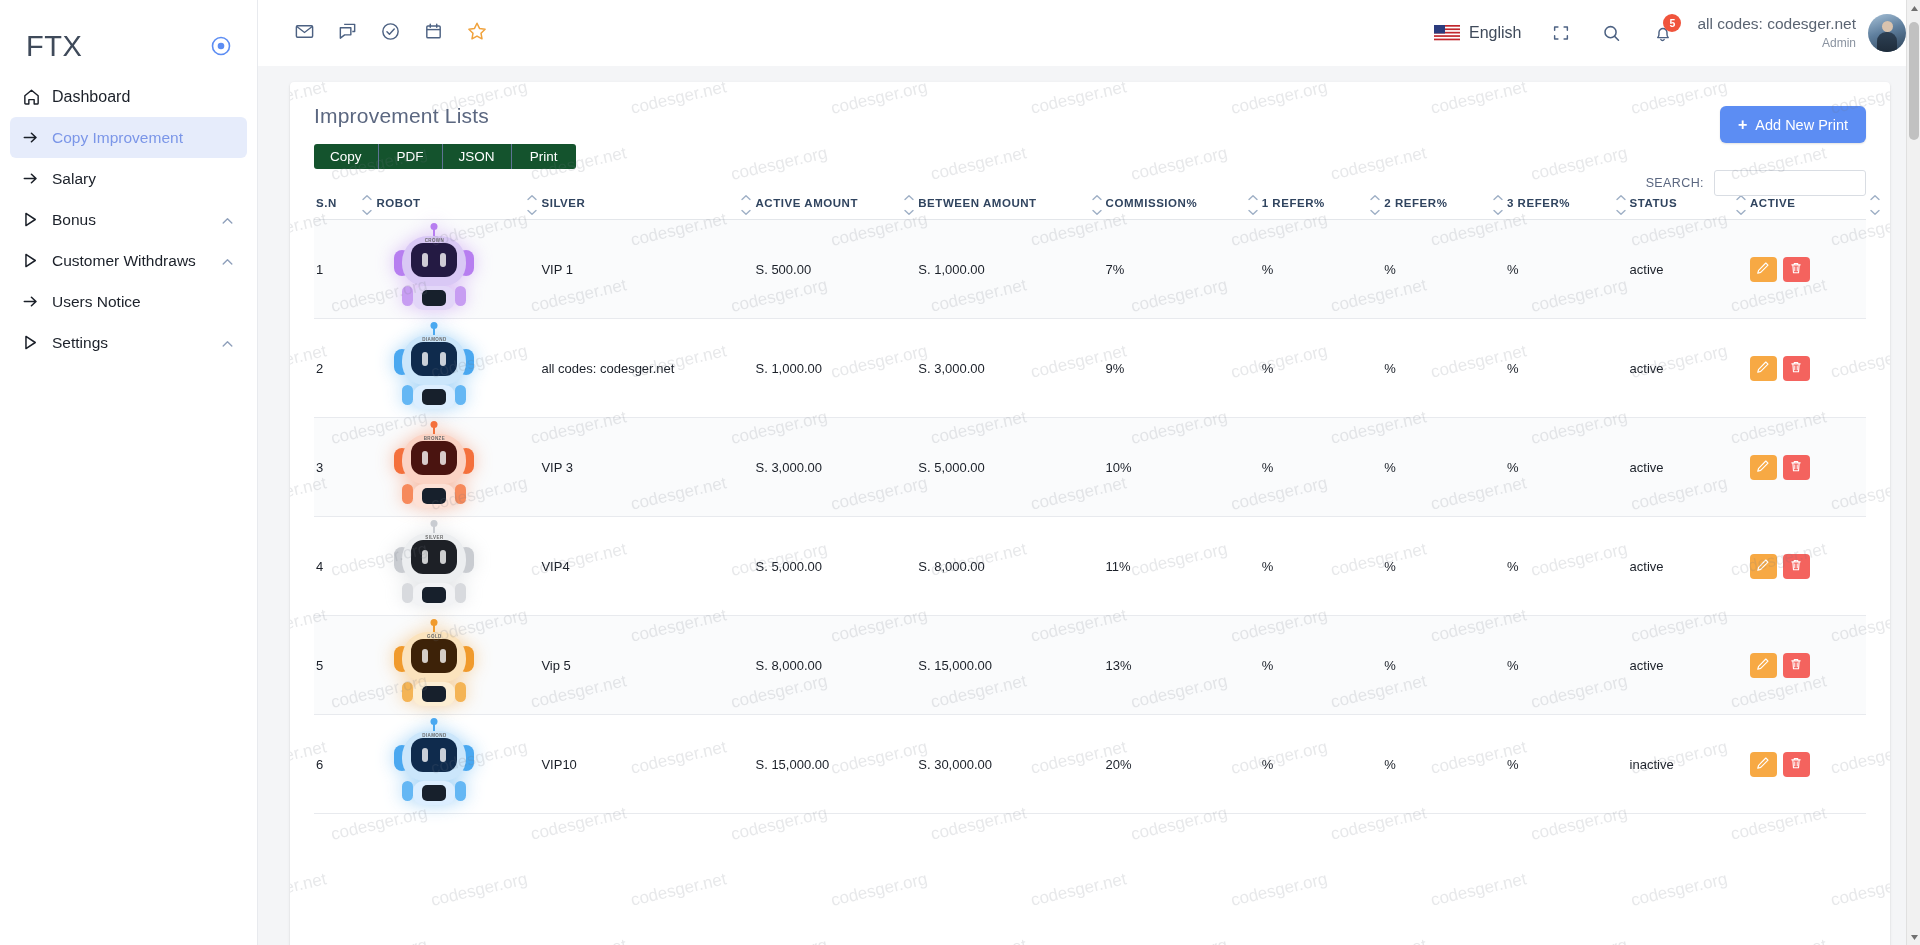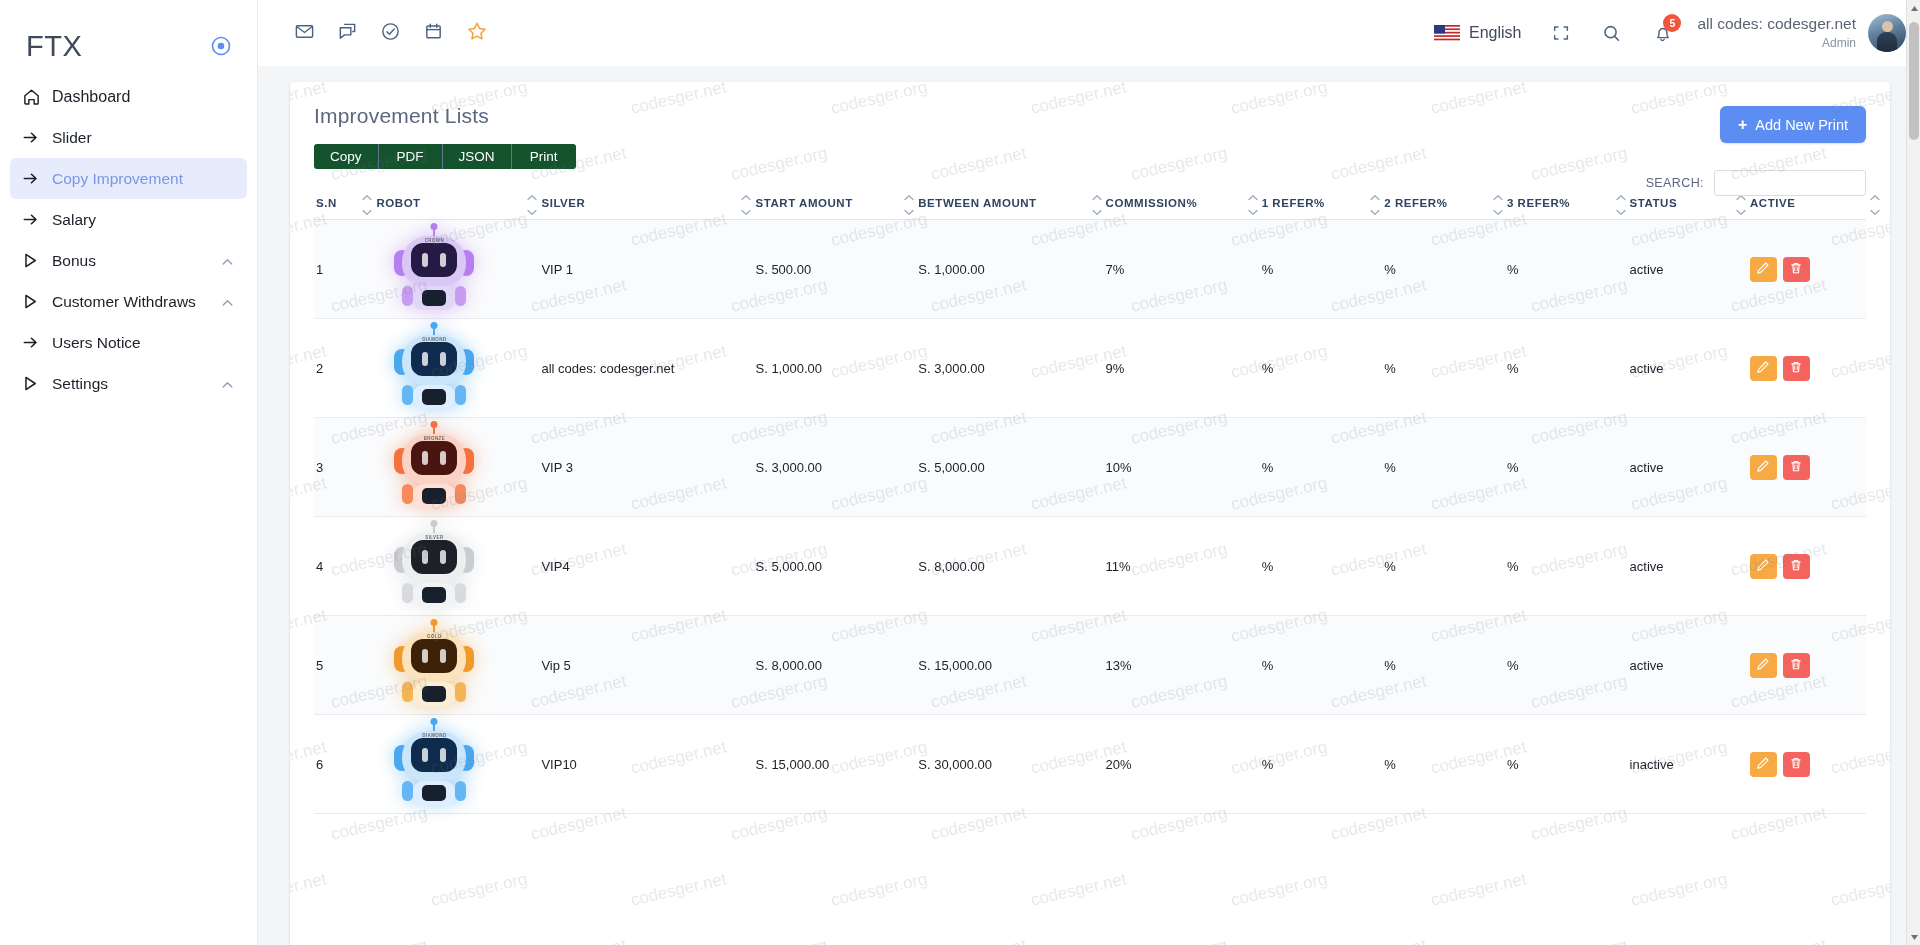--- a/index.html
+++ b/index.html
@@ -256,28 +256,20 @@
     <span class="nav-ico">
       <svg width="19" height="19" viewBox="0 0 20 20">
           <path d="M3 9.2 10 3.4l7 5.8V17a.9.9 0 0 1-.9.9h-3.3v-4.6H7.2v4.6H3.9A.9.9 0 0 1 3 17z" fill="none" stroke="#1b2029" stroke-width="1.5" stroke-linejoin="round"></path>
         </svg>
     </span>
     <span class="nav-lbl">Dashboard</span>
   </div>
 
 
   <div id="nav-list">
-      <div class="nav-item">
-        <span class="nav-ico">
-          <svg width="17" height="17" viewBox="0 0 18 18">
-            <path d="M2.5 9h12M10 4.5 14.8 9 10 13.5" fill="none" stroke="#1b2029" stroke-width="1.7" stroke-linecap="round" stroke-linejoin="round"></path>
-          </svg>
-        </span>
-        <span class="nav-lbl">Slider</span>
-      </div>
       <div class="nav-item active">
         <span class="nav-ico">
           <svg width="17" height="17" viewBox="0 0 18 18">
             <path d="M2.5 9h12M10 4.5 14.8 9 10 13.5" fill="none" stroke="#1b2029" stroke-width="1.7" stroke-linecap="round" stroke-linejoin="round"></path>
           </svg>
         </span>
         <span class="nav-lbl">Copy Improvement</span>
       </div>
       <div class="nav-item">
         <span class="nav-ico">
@@ -589,21 +581,21 @@
                     <path d="M1 1 5 4.8 9 1" fill="none" stroke="#9fb0c6" stroke-width="1.4" stroke-linecap="round" stroke-linejoin="round"></path>
                   </svg>
                 </span><span>SILVER</span></th>
               <th><span class="sortwrap">
                   <svg width="10" height="6" viewBox="0 0 10 6">
                     <path d="M1 5 5 1.2 9 5" fill="none" stroke="#9fb0c6" stroke-width="1.4" stroke-linecap="round" stroke-linejoin="round"></path>
                   </svg>
                   <svg width="10" height="6" viewBox="0 0 10 6">
                     <path d="M1 1 5 4.8 9 1" fill="none" stroke="#9fb0c6" stroke-width="1.4" stroke-linecap="round" stroke-linejoin="round"></path>
                   </svg>
-                </span><span>START AMOUNT</span></th>
+                </span><span>ACTIVE AMOUNT</span></th>
               <th><span class="sortwrap">
                   <svg width="10" height="6" viewBox="0 0 10 6">
                     <path d="M1 5 5 1.2 9 5" fill="none" stroke="#9fb0c6" stroke-width="1.4" stroke-linecap="round" stroke-linejoin="round"></path>
                   </svg>
                   <svg width="10" height="6" viewBox="0 0 10 6">
                     <path d="M1 1 5 4.8 9 1" fill="none" stroke="#9fb0c6" stroke-width="1.4" stroke-linecap="round" stroke-linejoin="round"></path>
                   </svg>
                 </span><span>BETWEEN AMOUNT</span></th>
               <th><span class="sortwrap">
                   <svg width="10" height="6" viewBox="0 0 10 6">

